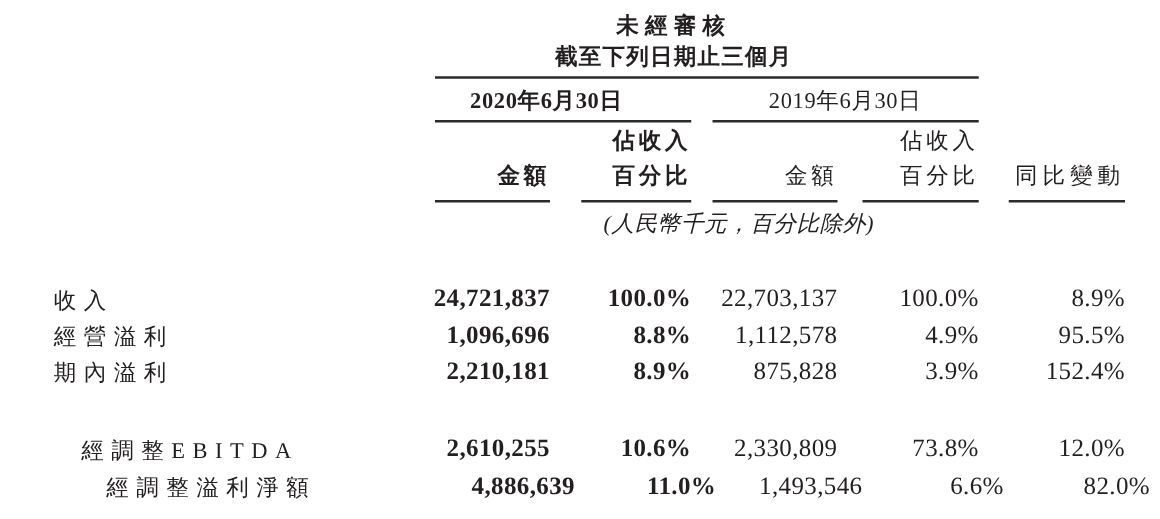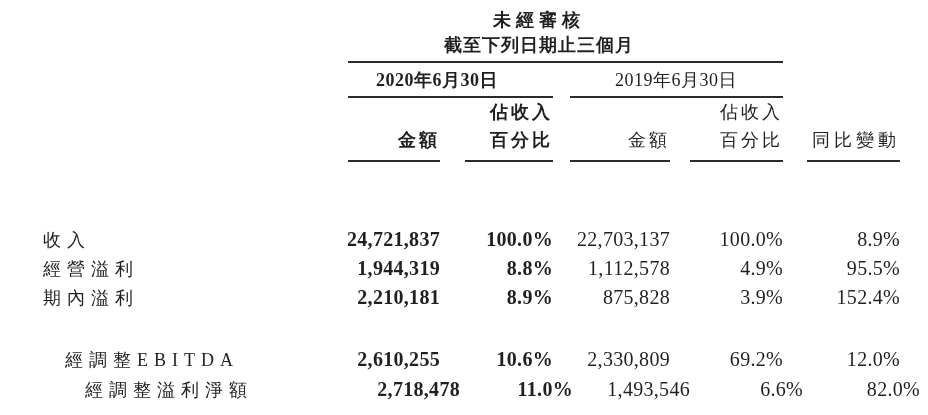--- a/index.html
+++ b/index.html
@@ -51,33 +51,34 @@
   <div class="abs colhdr" style="right:258px; top:128px;">金額</div>
   <div class="abs colhdr" style="right:145px; top:128px;">百分比</div>
   <div class="abs colhdr" style="right:28px; top:128px; letter-spacing:4px;">同比變動</div>
 
   <div class="rule" style="left:348px; top:160px; width:92px;"></div>
   <div class="rule" style="left:465px; top:160px; width:88px;"></div>
   <div class="rule" style="left:570px; top:160px; width:100px;"></div>
   <div class="rule" style="left:690px; top:160px; width:93px;"></div>
   <div class="rule" style="left:807px; top:160px; width:93px;"></div>
 
+  <div class="abs note center" style="left:481px; top:167px; width:220px;">(人民幣千元，百分比除外)</div>
 
   <div class="row" style="top:228px;">
     <div class="rowlabel">收入</div>
     <div class="cell c1 b">24,721,837</div>
     <div class="cell c2 b">100.0%</div>
     <div class="cell c3">22,703,137</div>
     <div class="cell c4">100.0%</div>
     <div class="cell c5">8.9%</div>
   </div>
 
   <div class="row" style="top:257px;">
     <div class="rowlabel">經營溢利</div>
-    <div class="cell c1 b">1,944,319</div>
+    <div class="cell c1 b">1,096,696</div>
     <div class="cell c2 b">8.8%</div>
     <div class="cell c3">1,112,578</div>
     <div class="cell c4">4.9%</div>
     <div class="cell c5">95.5%</div>
   </div>
 
   <div class="row" style="top:286px;">
     <div class="rowlabel">期內溢利</div>
     <div class="cell c1 b">2,210,181</div>
     <div class="cell c2 b">8.9%</div>
@@ -85,26 +86,26 @@
     <div class="cell c4">3.9%</div>
     <div class="cell c5">152.4%</div>
   </div>
 
 
   <div class="row" style="top:348px;">
     <div class="rowlabel indent">經調整EBITDA</div>
     <div class="cell c1 b">2,610,255</div>
     <div class="cell c2 b">10.6%</div>
     <div class="cell c3">2,330,809</div>
-    <div class="cell c4">69.2%</div>
+    <div class="cell c4">73.8%</div>
     <div class="cell c5">12.0%</div>
   </div>
 
   <div class="row" style="top:378px;margin-left:20px;">
     <div class="rowlabel indent">經調整溢利淨額</div>
-    <div class="cell c1 b">2,718,478</div>
+    <div class="cell c1 b">4,886,639</div>
     <div class="cell c2 b">11.0%</div>
     <div class="cell c3">1,493,546</div>
     <div class="cell c4">6.6%</div>
     <div class="cell c5">82.0%</div>
   </div>
 
 </div>
 
 </body></html>

